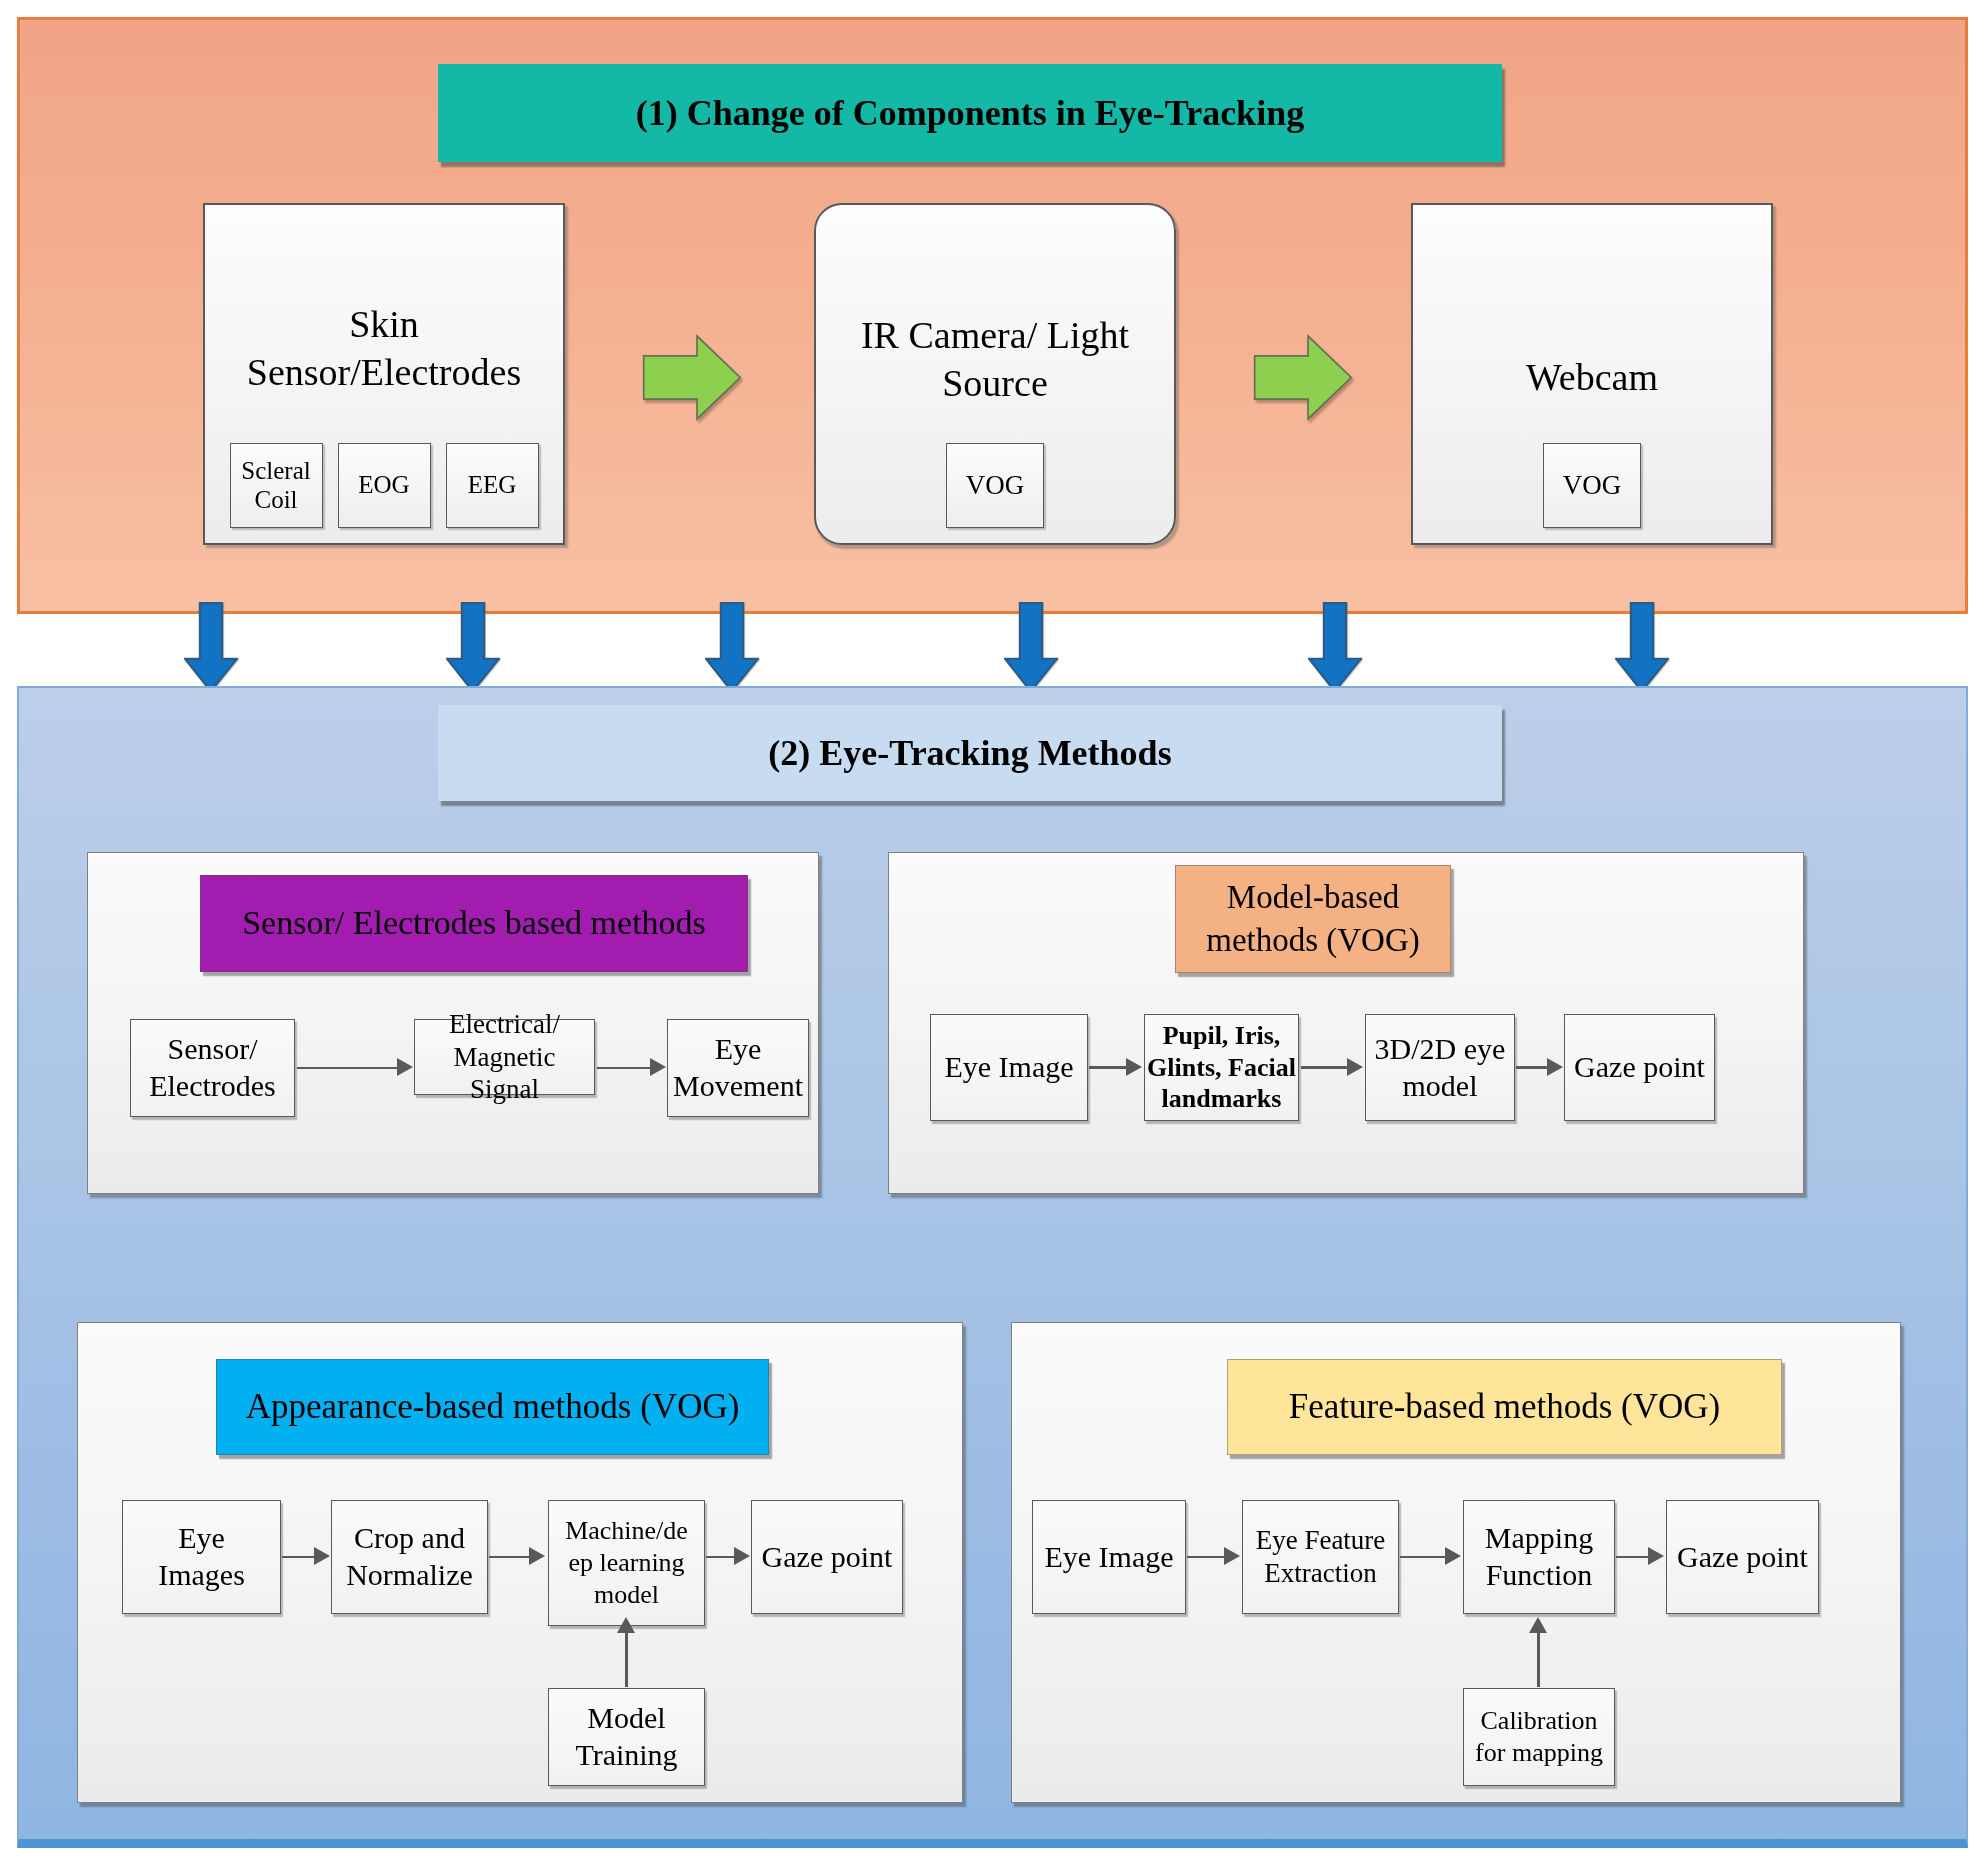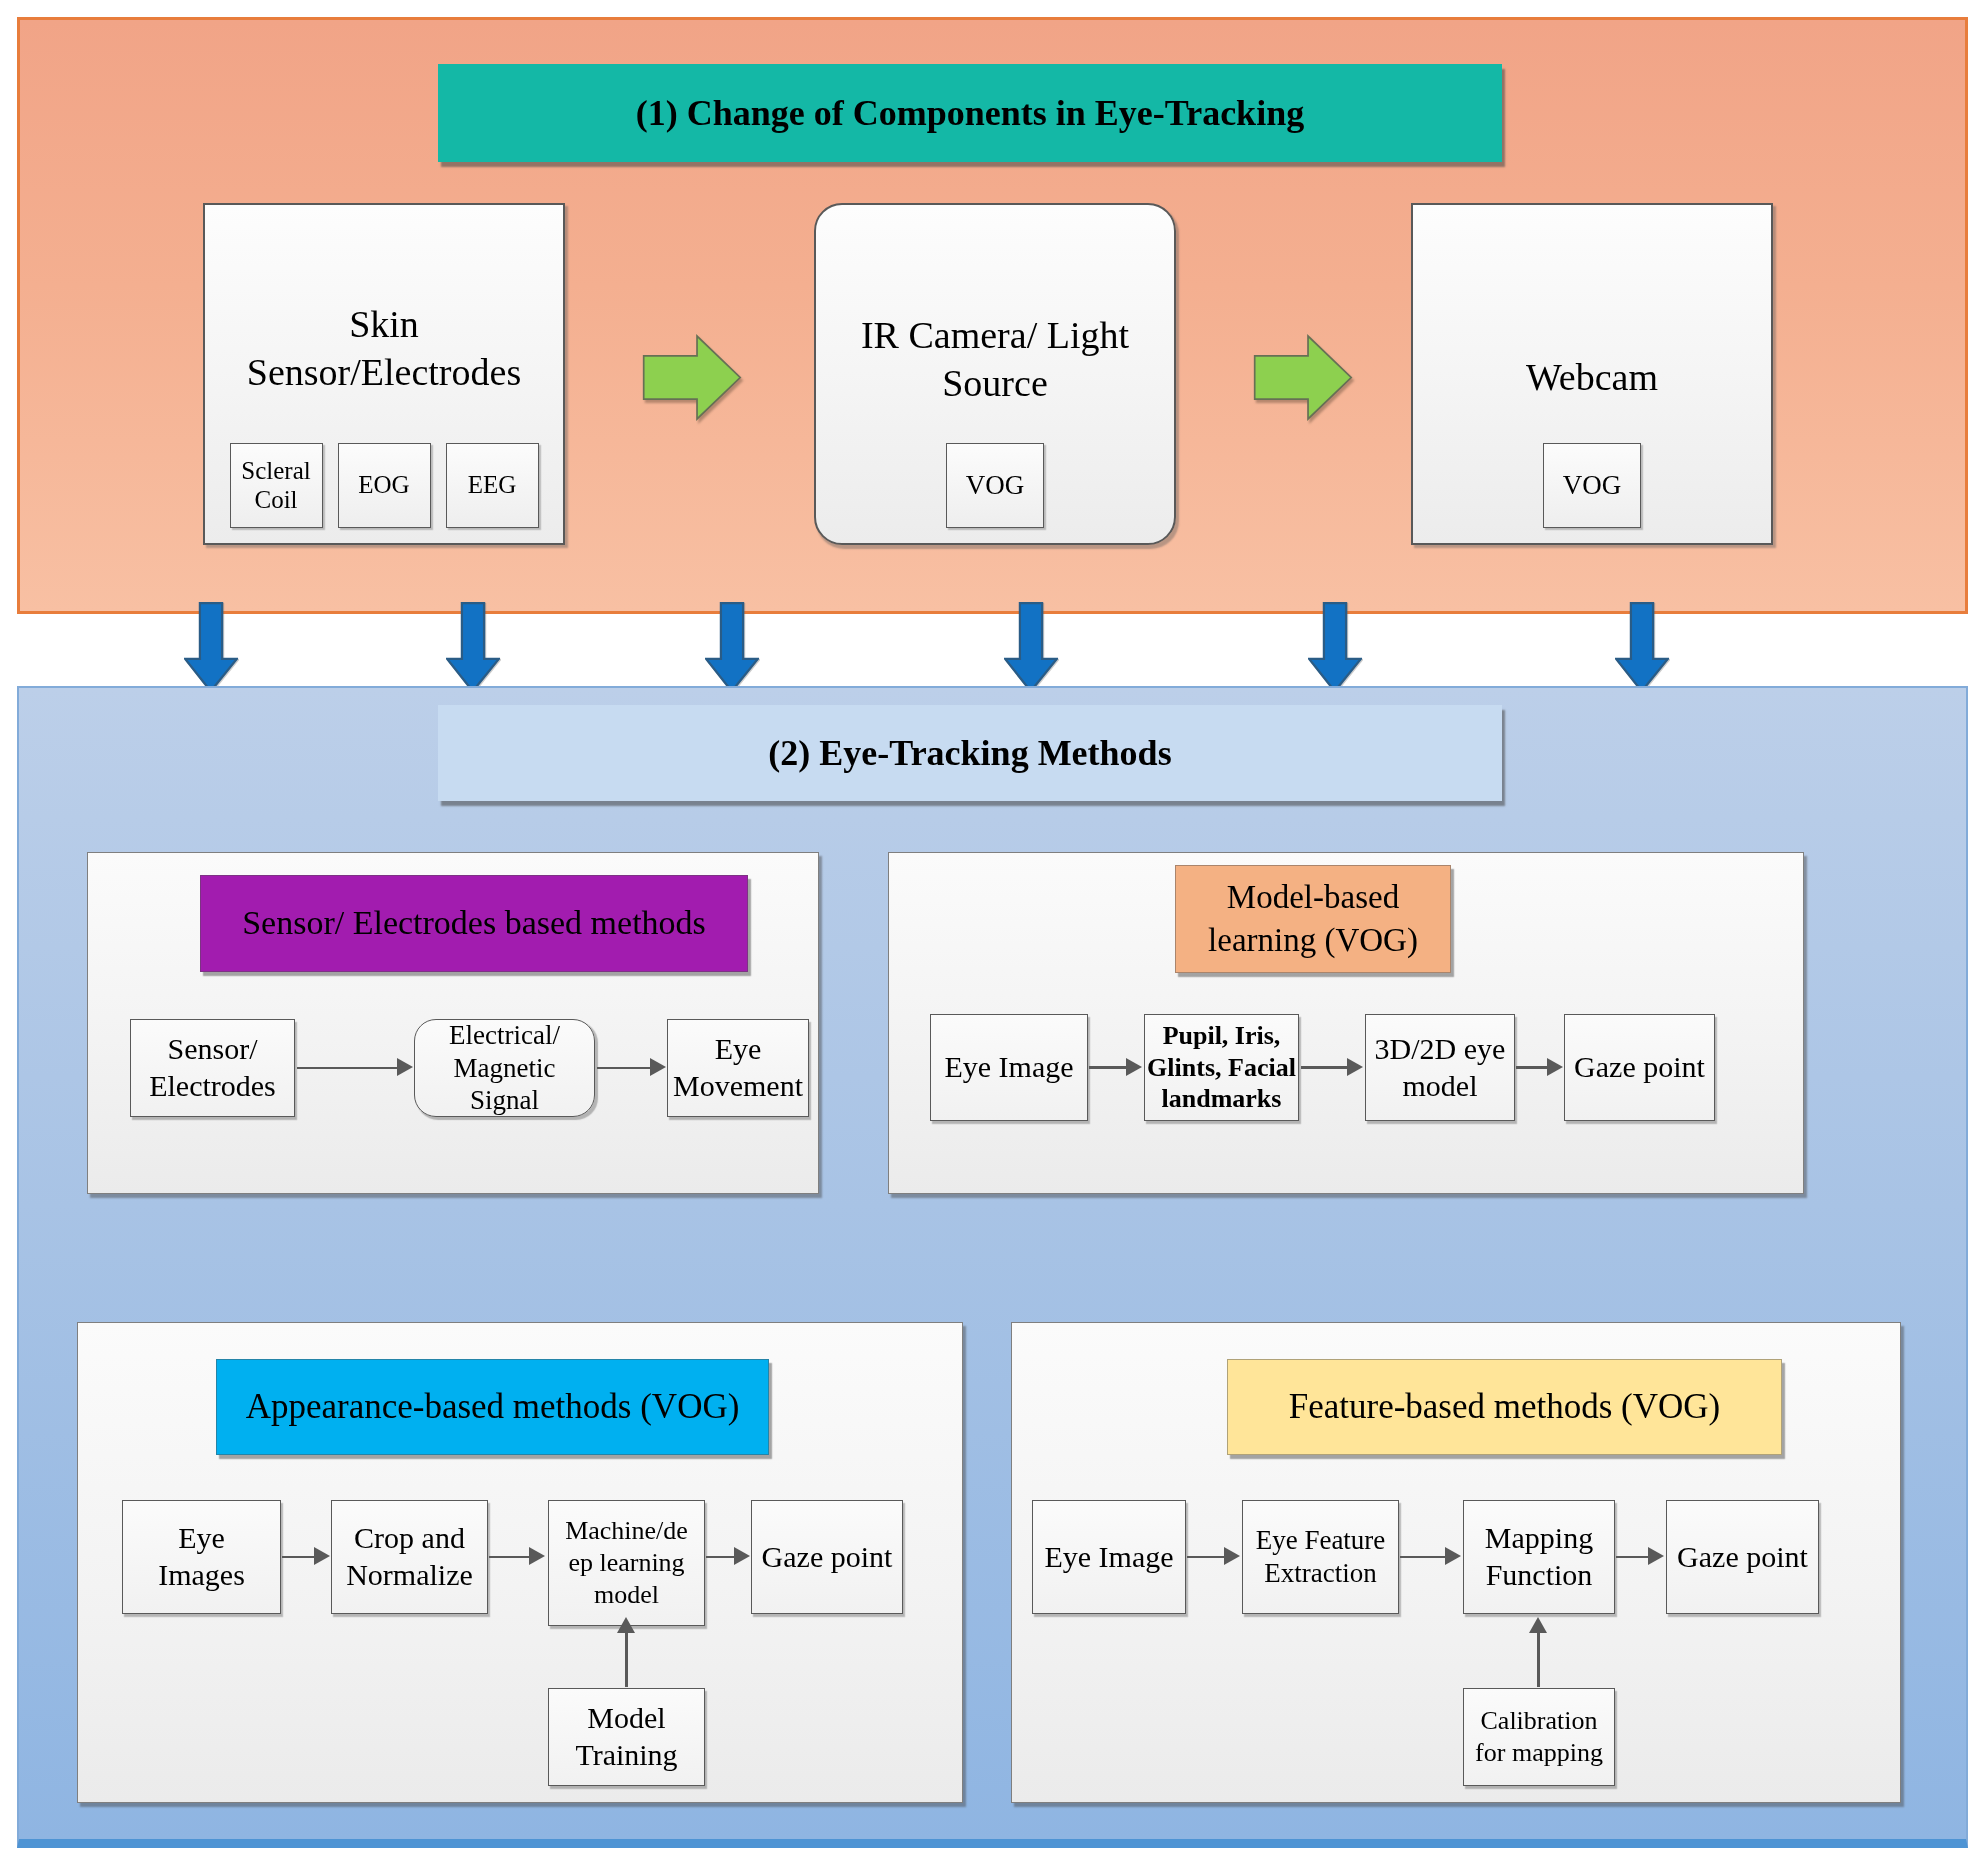--- a/index.html
+++ b/index.html
@@ -152,30 +152,30 @@
 
   <div class="abs titlebar t2">
     <span>(2) Eye-Tracking Methods</span>
   </div>
 
   <div class="abs panel" style="left:87px;top:852px;width:732px;height:342px;"></div>
   <div class="abs mheader" style="left: 200px; top: 875px; width: 548px; height: 97px; background: #a21caf;">Sensor/ Electrodes based methods</div>
   <div class="abs step" style="left:130px;top:1019px;width:165px;height:98px;">Sensor/
 Electrodes</div>
   <div class="abs harrow" style="left:297px;top:1019px;width:116px;height:98px;"></div>
-  <div class="abs step" style="left:414px;top:1019px;width:181px;height:98px;font-size:27px;border-radius:22px;">Electrical/
+  <div class="abs step" style="left:414px;top:1019px;width:181px;height:76px;font-size:27px;">Electrical/
 Magnetic
 Signal</div>
   <div class="abs harrow" style="left:597px;top:1019px;width:69px;height:98px;"></div>
   <div class="abs step" style="left:667px;top:1019px;width:142px;height:98px;">Eye
 Movement</div>
 
   <div class="abs panel" style="left:888px;top:852px;width:916px;height:342px;"></div>
   <div class="abs mheader" style="left: 1175px; top: 865px; width: 276px; height: 108px; font-size: 33px; background: rgb(244, 177, 131);">Model-based
-learning (VOG)</div>
+methods (VOG)</div>
   <div class="abs step" style="left:930px;top:1014px;width:158px;height:107px;">Eye Image</div>
   <div class="abs harrow" style="left:1089px;top:1014px;width:53px;height:107px;"></div>
   <div class="abs step" style="left:1144px;top:1014px;width:155px;height:107px;font-size:26px;font-weight:bold;">Pupil, Iris,
 Glints, Facial
 landmarks</div>
   <div class="abs harrow" style="left:1301px;top:1014px;width:62px;height:107px;"></div>
   <div class="abs step" style="left:1365px;top:1014px;width:150px;height:107px;">3D/2D eye
 model</div>
   <div class="abs harrow" style="left:1516px;top:1014px;width:47px;height:107px;"></div>
   <div class="abs step" style="left:1564px;top:1014px;width:151px;height:107px;">Gaze point</div>

